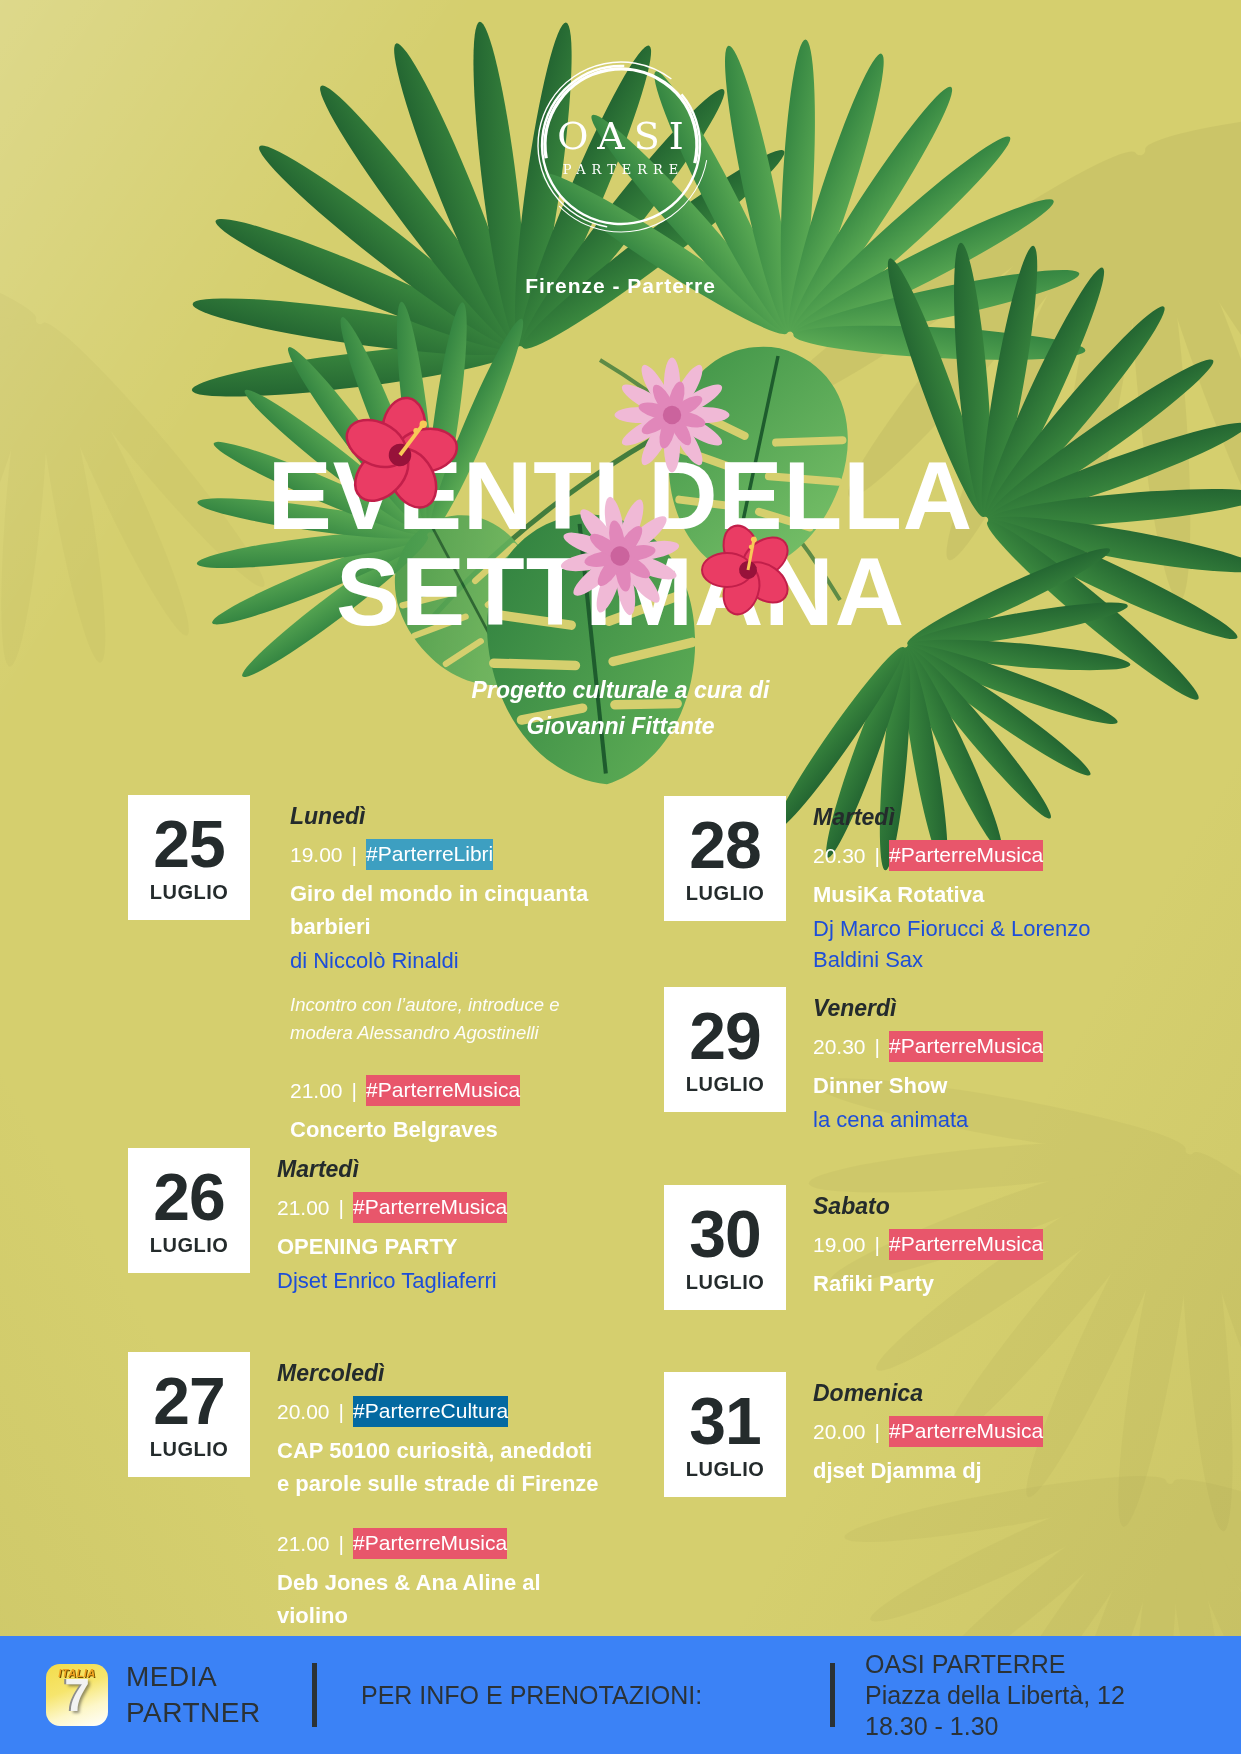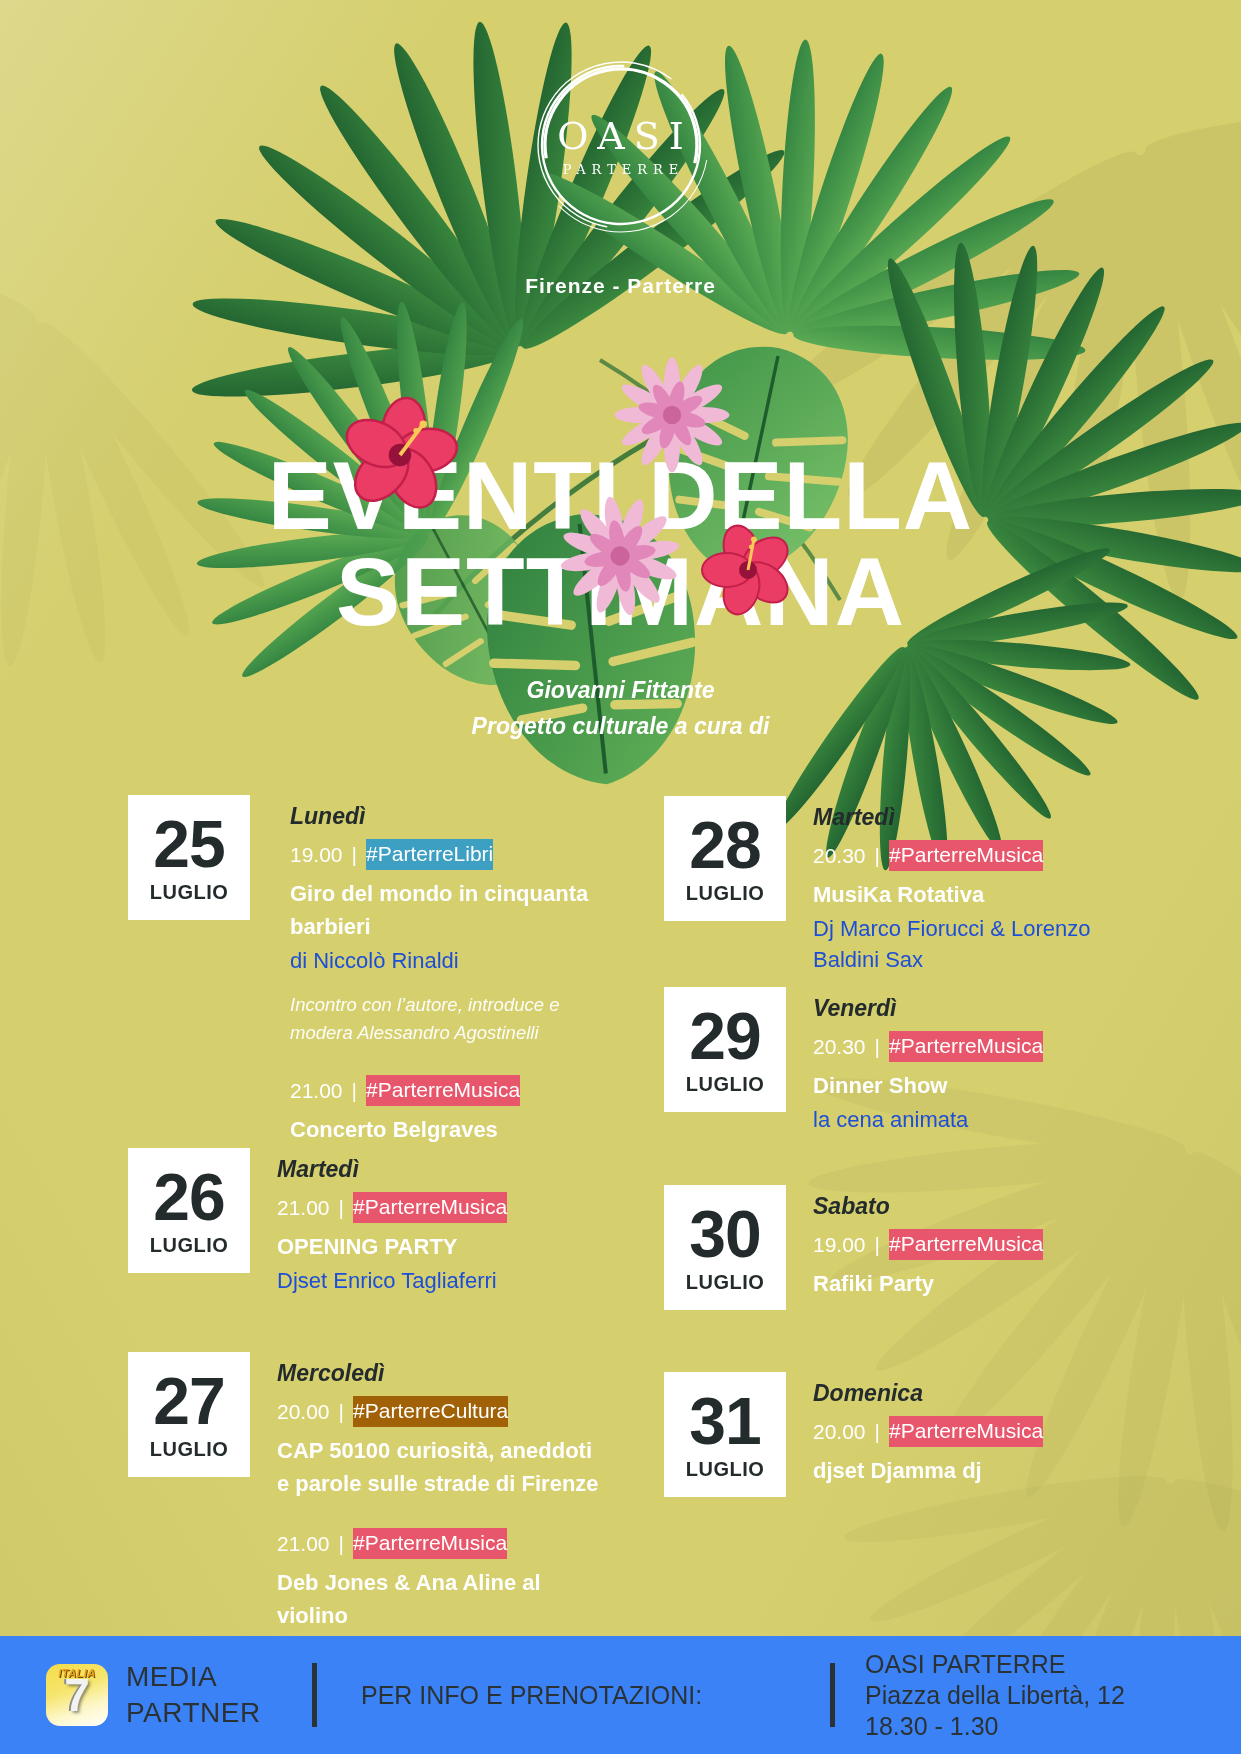--- a/index.html
+++ b/index.html
@@ -128,22 +128,22 @@
     <use href="#monstera" transform="translate(757,455) rotate(12) scale(1.15)" fill="url(#lg3)"></use>
     <use href="#monstera" transform="translate(470,598) rotate(-28) scale(0.9)" fill="url(#lg3)" opacity=".9"></use>
     <use href="#monstera" transform="translate(592,642) rotate(-6) scale(1.35)" fill="url(#lg1)"></use>
   </svg>
 
   <div class="title">
     <div>EVENTI DELLA</div>
     <div>SETTIMANA</div>
   </div>
   <div class="subtitle">
+    <div>Progetto culturale a cura di</div>
     <div>Giovanni Fittante</div>
-    <div>Progetto culturale a cura di</div>
   </div>
 
   <svg class="flowers" width="1241" height="1754" viewBox="0 0 1241 1754">
     <defs>
       <g id="chrys">
         <g fill="#f0b9d6">
           <ellipse cx="0" cy="-27" rx="7" ry="23"></ellipse>
             <ellipse cx="0" cy="-27" rx="7" ry="23" transform="rotate(30)"></ellipse>
           <ellipse cx="0" cy="-27" rx="7" ry="23" transform="rotate(60)"></ellipse>
             <ellipse cx="0" cy="-27" rx="7" ry="23" transform="rotate(90)"></ellipse>
@@ -239,21 +239,21 @@
     <div class="date-box">
       <div class="date-num">27</div>
       <div class="date-month">LUGLIO</div>
     </div>
     <div class="details">
       <div class="day-name">Mercoledì</div>
       <div class="slot">
         <div class="time-line">
           <span>20.00</span>
           <span>|</span>
-          <span class="tag" style="background-color: #a16207;">#ParterreCultura</span>
+          <span class="tag" style="background-color: #0369a1;">#ParterreCultura</span>
         </div>
         <div class="slot-title">CAP 50100 curiosità, aneddoti e parole sulle strade di Firenze</div>
       </div>
       <div class="slot">
         <div class="time-line">
           <span>21.00</span>
           <span>|</span>
           <span class="tag" style="background-color: rgb(232, 86, 107);">#ParterreMusica</span>
         </div>
         <div class="slot-title">Deb Jones &amp; Ana Aline al violino</div>

